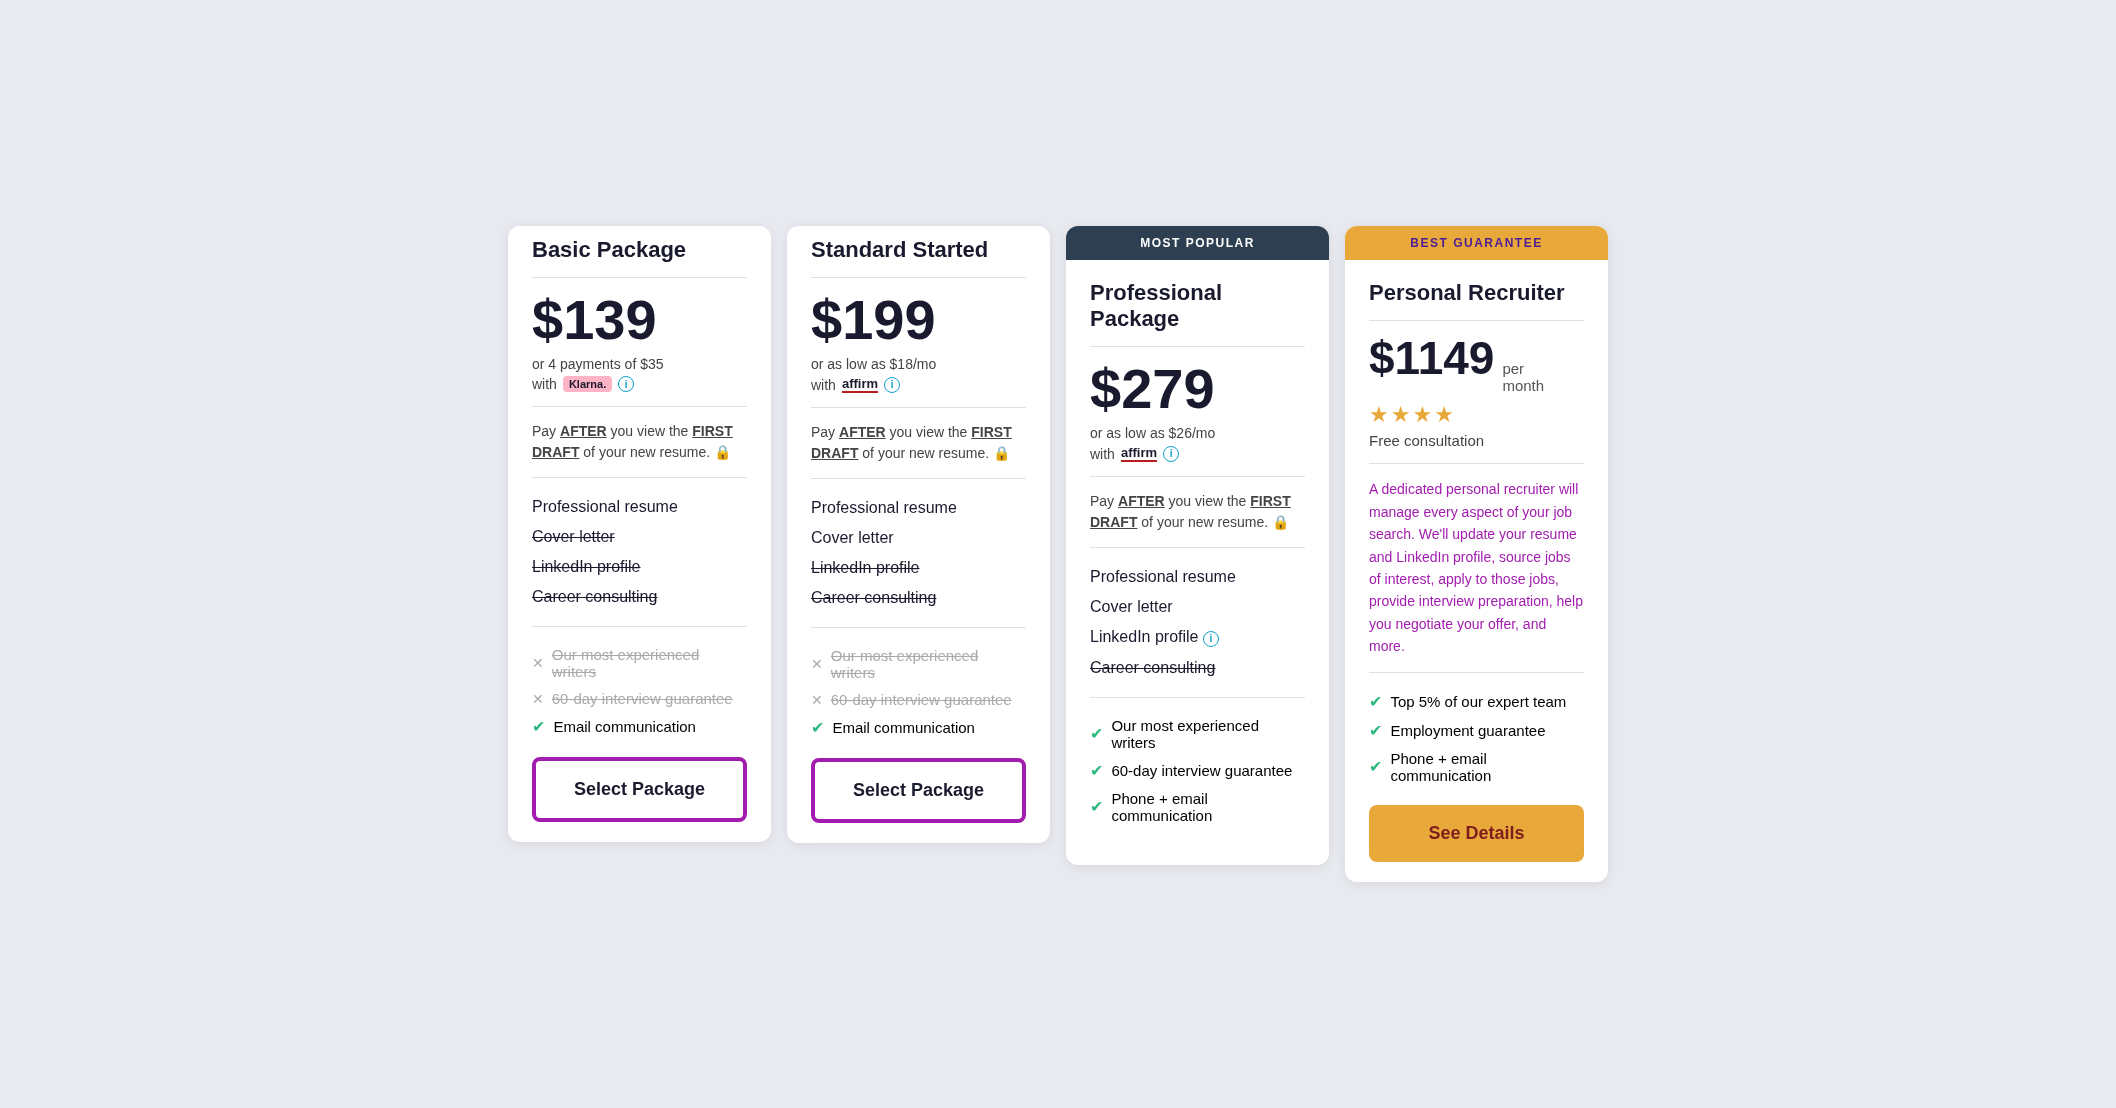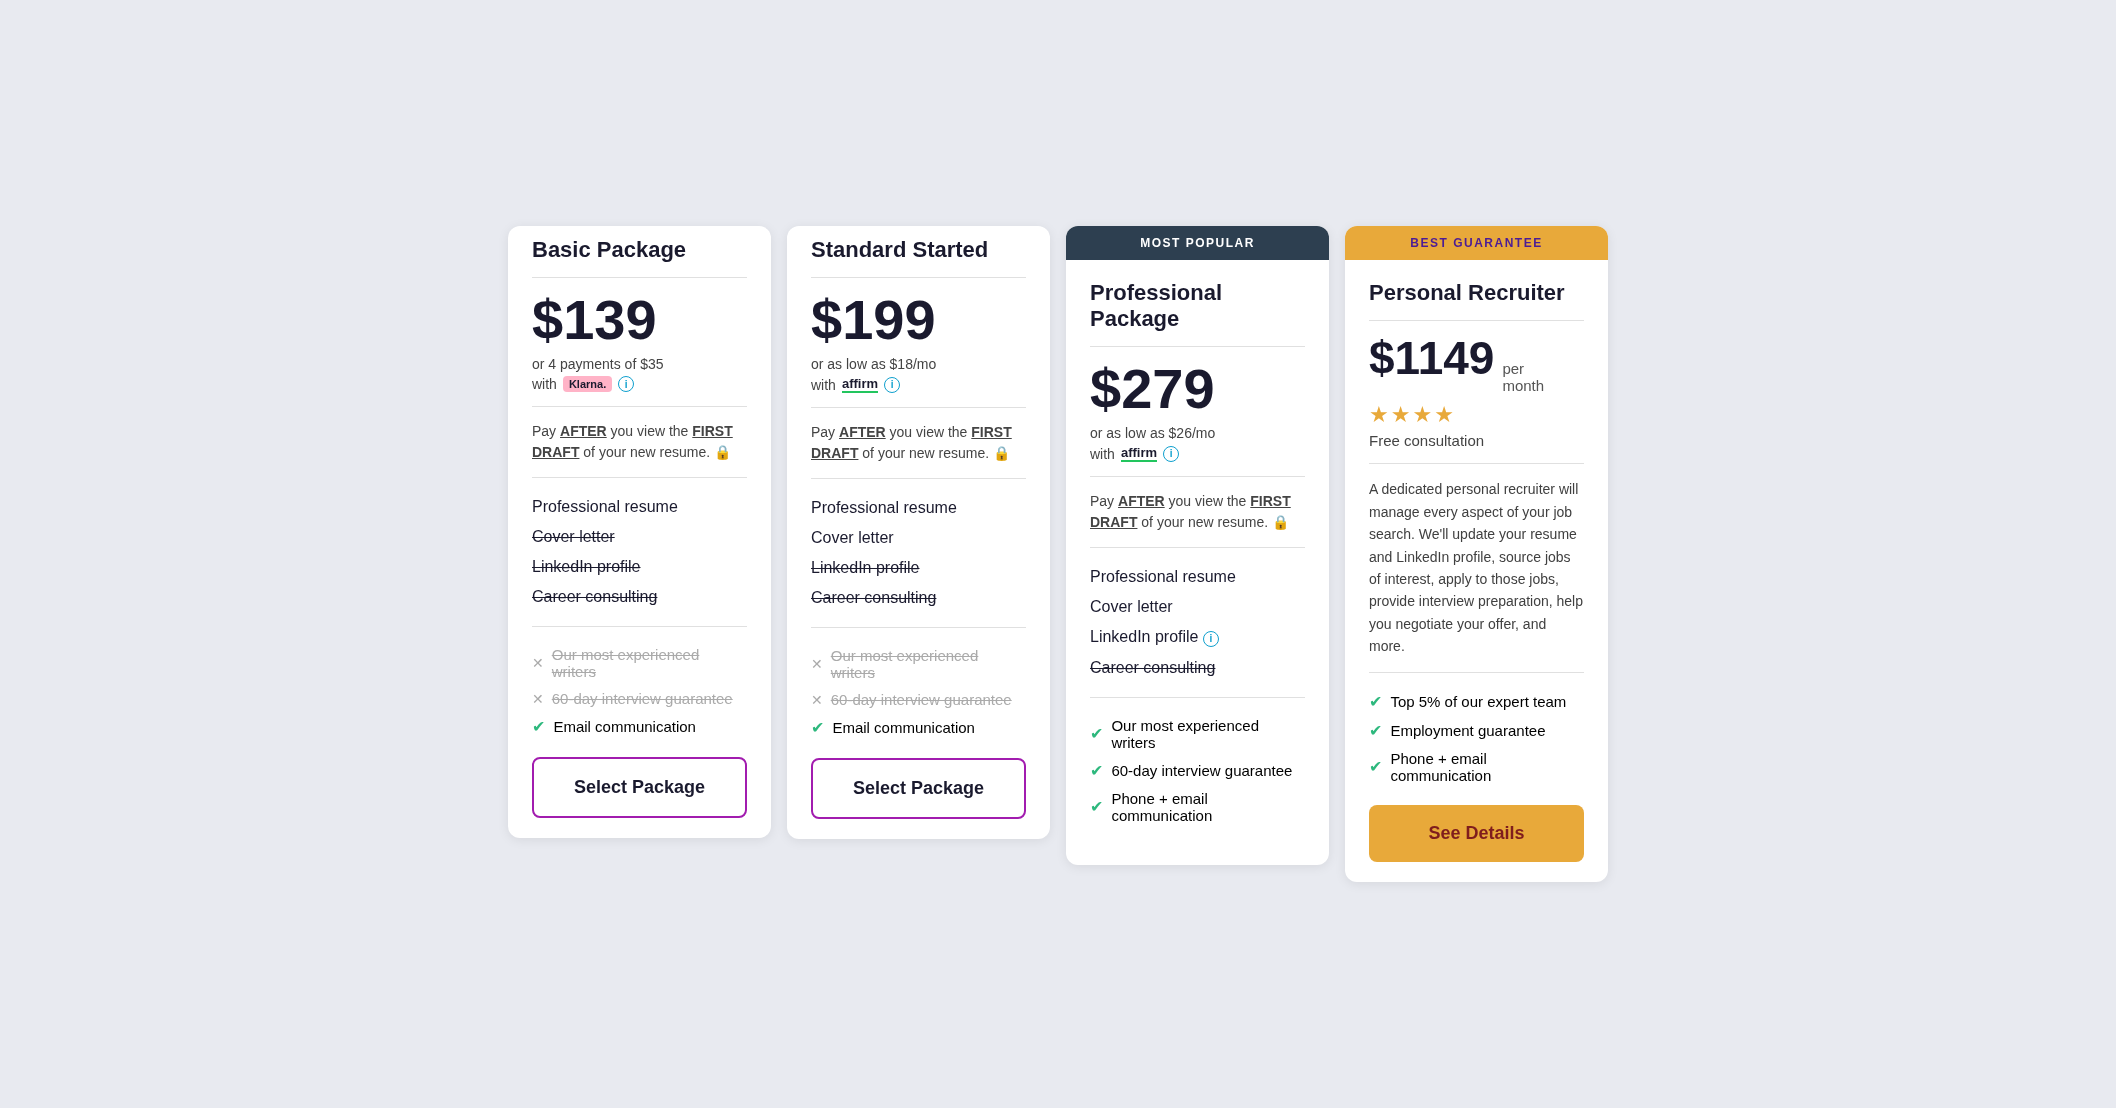--- a/index.html
+++ b/index.html
@@ -91,21 +91,21 @@
       color: #1a1a2e;
       font-size: 11px;
       font-weight: 700;
       padding: 2px 6px;
       border-radius: 4px;
     }
     .affirm-badge {
       font-size: 13px;
       font-weight: 700;
       color: #1a1a2e;
-      border-bottom: 2px solid #22c55e;
+      border-bottom: 2px solid #b91c1c;
     }
     .info-icon {
       display: inline-flex;
       align-items: center;
       justify-content: center;
       width: 16px;
       height: 16px;
       border-radius: 50%;
       border: 1.5px solid #0fa0ce;
       font-size: 10px;
@@ -165,21 +165,21 @@
       border-radius: 8px;
       font-size: 18px;
       font-weight: 700;
       cursor: pointer;
       text-align: center;
       border: none;
       margin-top: 8px;
     }
     .btn-outline {
       background: #fff;
-      border: 2px solid #a21caf;
+      border: 4px solid #a21caf;
       color: #1a1a2e;
     }
     .btn-dark {
       background: #2d3f50;
       color: #fff;
     }
     .btn-gold {
       background: #e8a93a;
       color: #7f1d1d;
     }
@@ -189,21 +189,21 @@
       letter-spacing: 2px;
       margin: 8px 0 4px;
     }
     .free-consult {
       font-size: 15px;
       color: #444;
       margin-bottom: 10px;
     }
     .recruiter-desc {
       font-size: 14px;
-      color: #404040;
+      color: #a21caf;
       line-height: 1.6;
       margin: 10px 0 14px;
     }
     .card-with-top-badge .card-body {
       padding-top: 20px;
     }
   </style>
 </head>
 <body>
 

